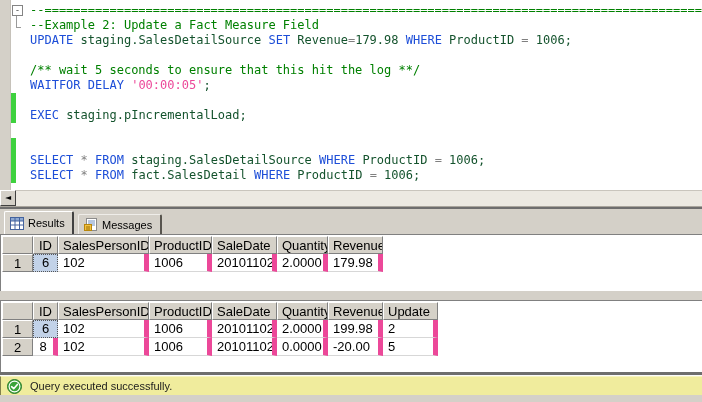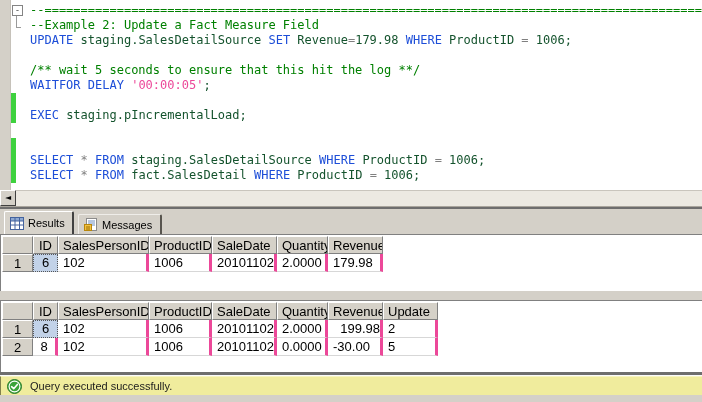--- a/index.html
+++ b/index.html
@@ -43,21 +43,21 @@
   .grid-panel{position:absolute;left:0;width:702px;background:#ffffff;border-top:1px solid #808080;
     border-left:1px solid #808080;box-sizing:border-box;overflow:hidden;}
   #grid-panel-1{top:234px;height:57px;}
   #grid-panel-2{top:300px;height:72px;}
   .grid{position:absolute;left:1px;top:1px;}
   .grow{display:flex;}
   .gcell{box-sizing:border-box;height:18px;line-height:16px;font-size:13px;overflow:hidden;flex:0 0 auto;}
   .ghead{background:#d5d1c8;border-top:1px solid #fff;border-left:1px solid #fff;
     border-right:1px solid #808080;border-bottom:1px solid #808080;
     padding:1px 4px 0 4px;color:#000;cursor:pointer;}
-  .gdata{background:#fff;border-right:3px solid #ec4899;border-bottom:1px solid #d7d7d7;
+  .gdata{background:#fff;border-right:5px solid #ec4899;border-bottom:1px solid #d7d7d7;
     padding:1px 0 0 5px;color:#000;cursor:pointer;}
   .gdata.center,.ghead.center{text-align:center;padding-left:0;padding-right:0;}
   .gdata.selected{background:#c2d2e8;border:1px dotted #555;padding-top:0;}
   
   #bottom-sep{position:absolute;left:0;top:372px;width:702px;height:3px;background:#6e6e6e;border-bottom:1px solid #fafafa;box-sizing:content-box;}
   #statusbar{position:absolute;left:0;top:376px;width:702px;height:19px;background:#f0ec9d;
     border-top:1px solid #f8f5c0;border-left:1px solid #80804d;box-sizing:border-box;display:flex;align-items:center;}
   #status-icon{width:15px;height:15px;margin:0 8px 0 6px;flex:0 0 auto;}
   #status-text{font-size:11px;color:#1c1c1c;}
   #bottom-strip{position:absolute;left:0;top:399px;width:702px;height:3px;background:#d4d0c8;}
@@ -149,31 +149,31 @@
         <div class="gcell ghead" style="width: 55px;">Revenue</div>
         <div class="gcell ghead" style="width: 55px;">Update</div>
       </div>
       <div class="grow">
         <div class="gcell ghead center" style="width: 31px;">1</div>
         <div class="gcell gdata center selected" style="width: 25px;">6</div>
         <div class="gcell gdata" style="width: 91px;">102</div>
         <div class="gcell gdata" style="width: 63px;">1006</div>
         <div class="gcell gdata" style="width: 65px;">20101102</div>
         <div class="gcell gdata" style="width: 51px;">2.0000</div>
-        <div class="gcell gdata" style="width: 55px; text-align: right;">199.98</div>
+        <div class="gcell gdata" style="width: 55px;">199.98</div>
         <div class="gcell gdata" style="width: 55px;">2</div>
       </div>
       <div class="grow">
         <div class="gcell ghead center" style="width: 31px;">2</div>
         <div class="gcell gdata center" style="width: 25px;">8</div>
         <div class="gcell gdata" style="width: 91px;">102</div>
         <div class="gcell gdata" style="width: 63px;">1006</div>
         <div class="gcell gdata" style="width: 65px;">20101102</div>
         <div class="gcell gdata" style="width: 51px;">0.0000</div>
-        <div class="gcell gdata" style="width: 55px;">-30.00</div>
+        <div class="gcell gdata" style="width: 55px;">-20.00</div>
         <div class="gcell gdata" style="width: 55px;">5</div>
       </div>
     </div>
 </div>
 
 <div id="bottom-sep"></div>
 <div id="statusbar" style="background: rgb(240, 236, 157);">
   <svg id="status-icon" viewBox="0 0 15 15">
     <circle cx="7.5" cy="7.5" r="7" fill="#3aa33a" stroke="#2c7c2c"></circle>
     <circle cx="7.5" cy="7.5" r="5.4" fill="none" stroke="#ffffff" stroke-width="1.1"></circle>

